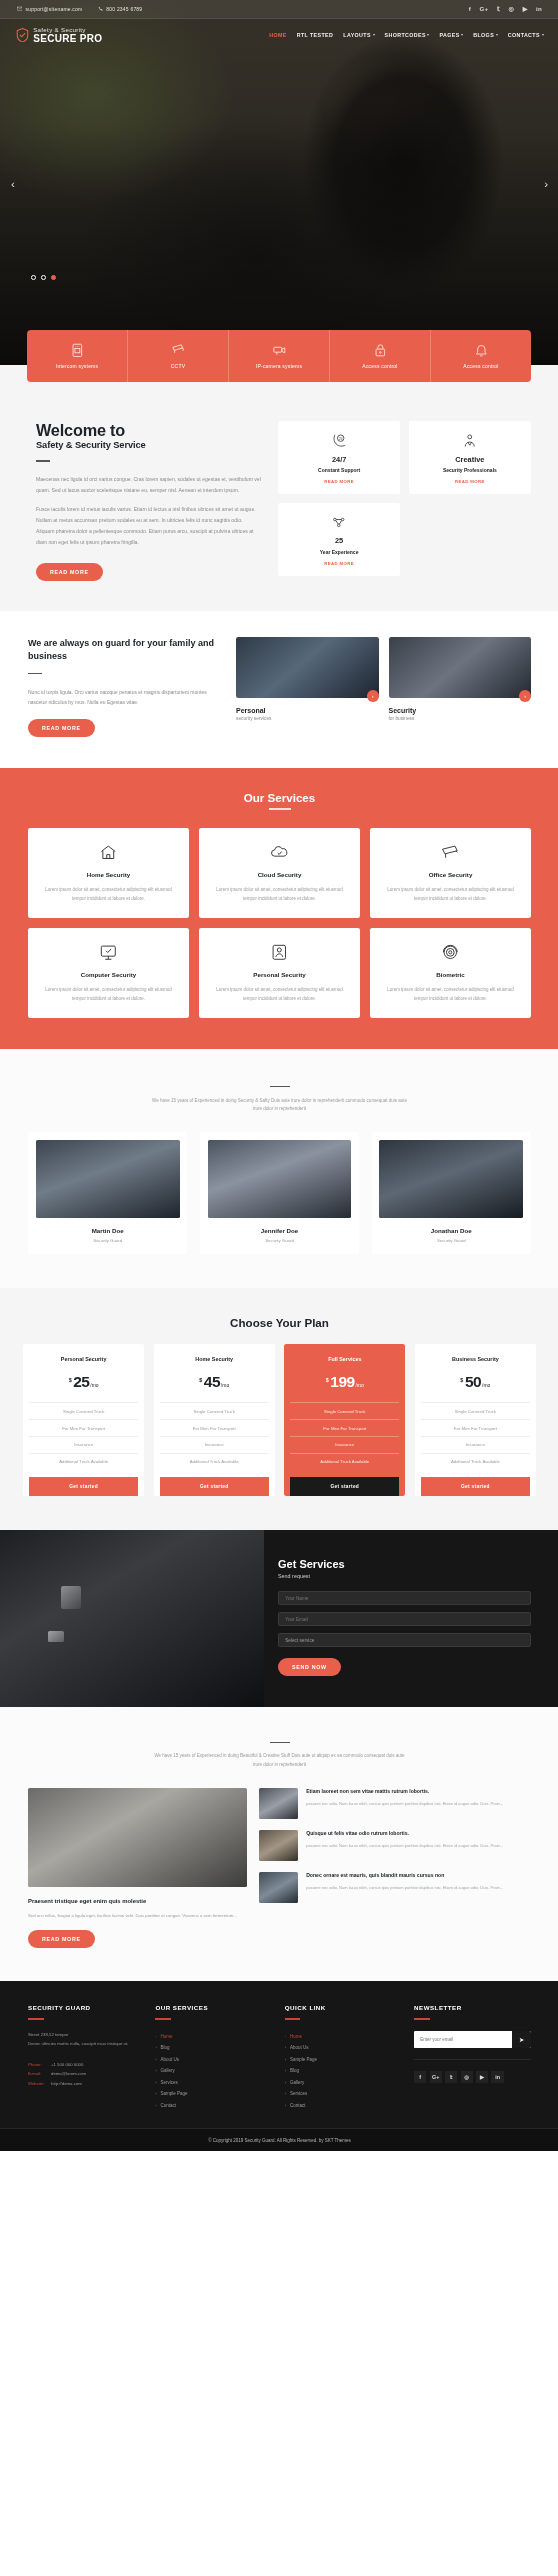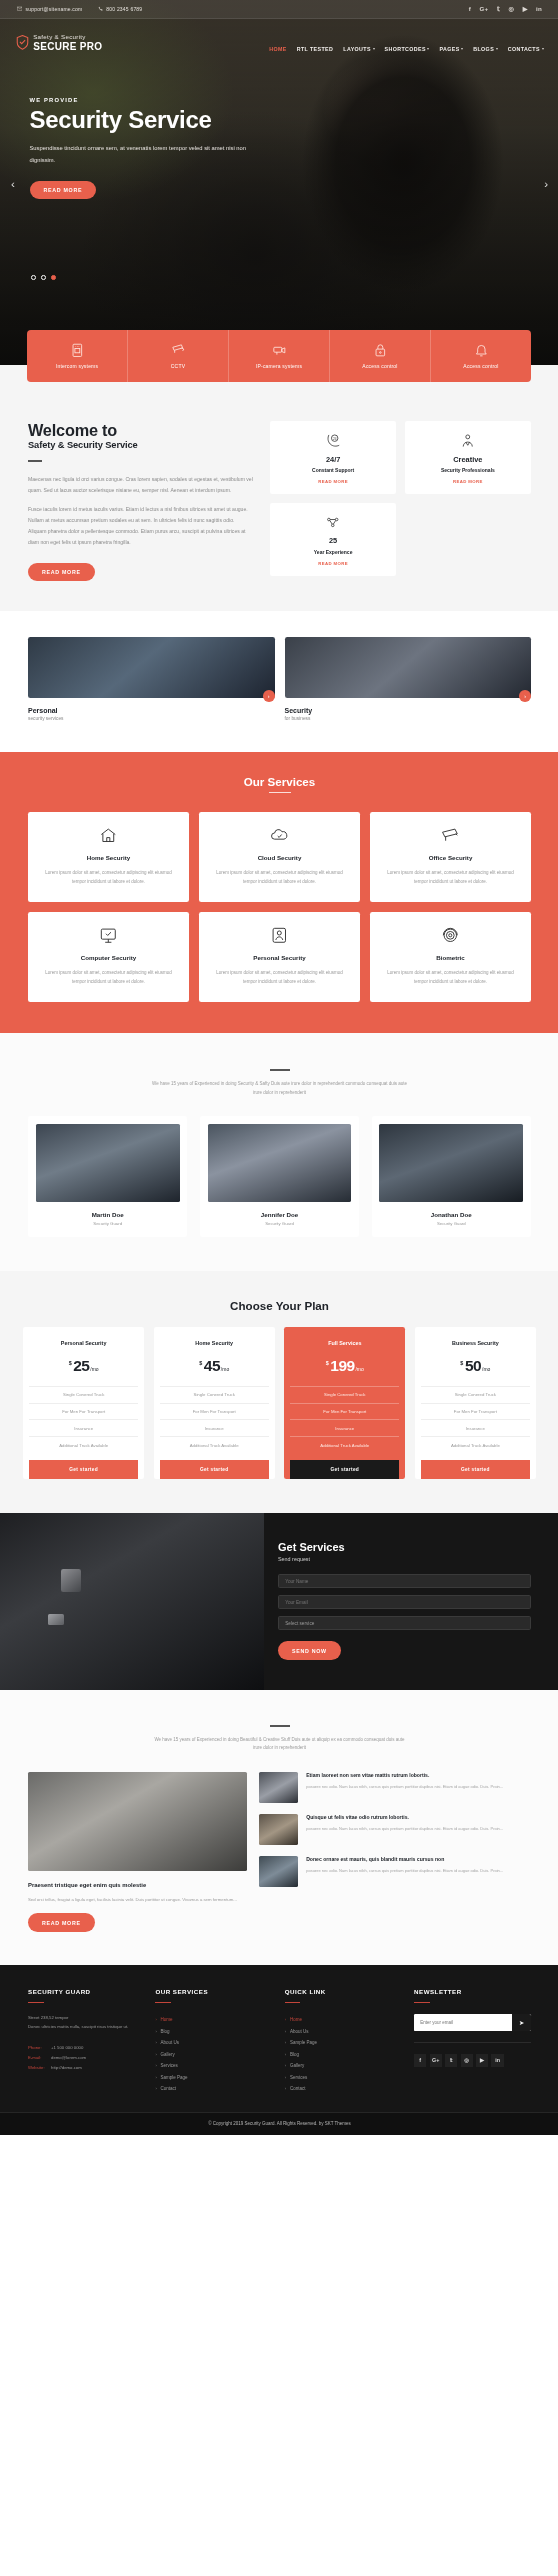--- a/index.html
+++ b/index.html
@@ -33,21 +33,21 @@
     display:flex; align-items:center; padding:0 17px;
     font-size:5px; color:#e6e2de; letter-spacing:0.2px;
   }
   .topbar .ti { display:flex; align-items:center; gap:3.1px; margin-right:15.5px; }
   .topbar svg { width:5.4px; height:5.4px; fill:#cfcac4; }
   .topbar .socials { margin-left:auto; display:flex; gap:8.5px; align-items:center; }
   .topbar .socials span { font-size:6.2px; color:#ddd8d3; font-weight:bold; line-height:1; }
 
   .nav {
     position:relative; z-index:5; height:33px;
-    display:flex; align-items:flex-end; padding:0 15.5px;
+    display:flex; align-items:center; padding:0 15.5px;
   }
   .brand { display:flex; align-items:center; gap:4.7px; }
   .brand .shield { width:13px; height:14.7px; flex:none; }
   .brand-txt .l1 { font-size:6.2px; color:#e8e4e0; letter-spacing:0.3px; line-height:1.15; }
   .brand-txt .l2 { font-size:10px; color:#fff; font-weight:bold; letter-spacing:0.3px; line-height:1.1; }
   .menu { margin-left:auto; display:flex; align-items:center; gap:10px; font-size:5.3px;
           font-weight:bold; letter-spacing:0.4px; color:#f2efec; text-transform:uppercase; }
   .menu .item { display:flex; align-items:center; gap:1.6px; white-space:nowrap; }
   .menu .item.active { color:#e8604c; }
   .caret { width:0;height:0;border-left:1.9px solid transparent;border-right:1.9px solid transparent;border-top:2.3px solid currentColor; opacity:.85; }
@@ -73,21 +73,21 @@
   }
   .strip .cell { flex:1; display:flex; flex-direction:column; align-items:center; justify-content:center;
                  gap:5.4px; border-right:0.8px solid rgba(255,255,255,.22); }
   .strip .cell:last-child { border-right:none; }
   .strip .cell svg { width:14.7px; height:14.7px; stroke:#ffe6e0; fill:none; stroke-width:1.4; }
   .strip .cell span { font-size:5px; color:#fff; letter-spacing:0.2px; }
 
   
   .welcome { background:#f5f5f5; padding:56px 0 29.5px; }
   .welcome .in { display:flex; padding:0 28px; gap:17px; }
-  .w-left { width:225px; }
+  .w-left { width:225px;margin-left:8px; }
   .w-left h2 { font-size:16.3px; font-weight:bold; color:#20242a; line-height:1.12; letter-spacing:-0.2px; }
   .w-left h3 { font-size:9.3px; font-weight:bold; color:#20242a; margin-top:0.8px; letter-spacing:-0.1px; }
   .rule { width:14px; height:1.6px; background:#555; margin:10px 0 12.4px; }
   .w-left p { font-size:5.1px; color:#8a8a8a; line-height:2.15; margin-bottom:8.5px; }
   .w-left .btn-red { margin-top:6.2px; }
   .boxes { flex:1; display:grid; grid-template-columns:1fr 1fr; gap:8.5px; align-content:start; }
   .box { background:#fff; border-radius:2.3px; padding:11.6px 6.2px 10px; text-align:center; min-height:57px; }
   .box .ic { height:17px; display:flex; align-items:center; justify-content:center; margin-bottom:6.2px; }
   .box .ic svg { width:15.5px; height:15.5px; stroke:#3a3a3a; fill:none; stroke-width:1.3; }
   .box .t { font-size:7.4px; font-weight:bold; color:#20242a; line-height:1.2; }
@@ -279,26 +279,20 @@
             <span>BLOGS</span>
             <i class="caret"></i>
           </div>
         <div class="item">
             <span>CONTACTS</span>
             <i class="caret"></i>
           </div>
       </div>
     </div>
 
-    <div class="hero-body">
-      <div class="hero-kicker">WE PROVIDE</div>
-      <div class="hero-title">Security Service</div>
-      <div class="hero-desc">Suspendisse tincidunt ornare sem, at venenatis lorem tempor veled sit amet nisi non dignissim.</div>
-      <button class="btn-red">READ MORE</button>
-    </div>
 
     <div class="arrow-l">‹</div>
     <div class="arrow-r">›</div>
     <div class="dots">
       <i></i>
       <i></i>
       <i class="on"></i>
     </div>
   </div>
 
@@ -393,20 +387,26 @@
             </div>
           <div class="t">25</div>
           <div class="s">Year Experience</div>
           <div class="m">READ MORE</div>
         </div>
       </div>
     </div>
   </div>
 
   <div class="guardrow">
+    <div class="gr-left">
+      <h3>We are always on guard for your family and business</h3>
+      <div class="rule"></div>
+      <p>Nunc id turpis ligula. Orci varius natoque penatus et magnis disparturient montes nascetur ridiculus by mus. Nulla eu Egestas vitae.</p>
+      <button class="btn-red">READ MORE</button>
+    </div>
     <div class="gr-right">
       <div class="gcard">
         <div class="ph a"></div>
         <div class="circ">›</div>
         <h4>Personal</h4>
         <div class="sub">security services</div>
       </div>
       <div class="gcard">
         <div class="ph b"></div>
         <div class="circ">›</div>

